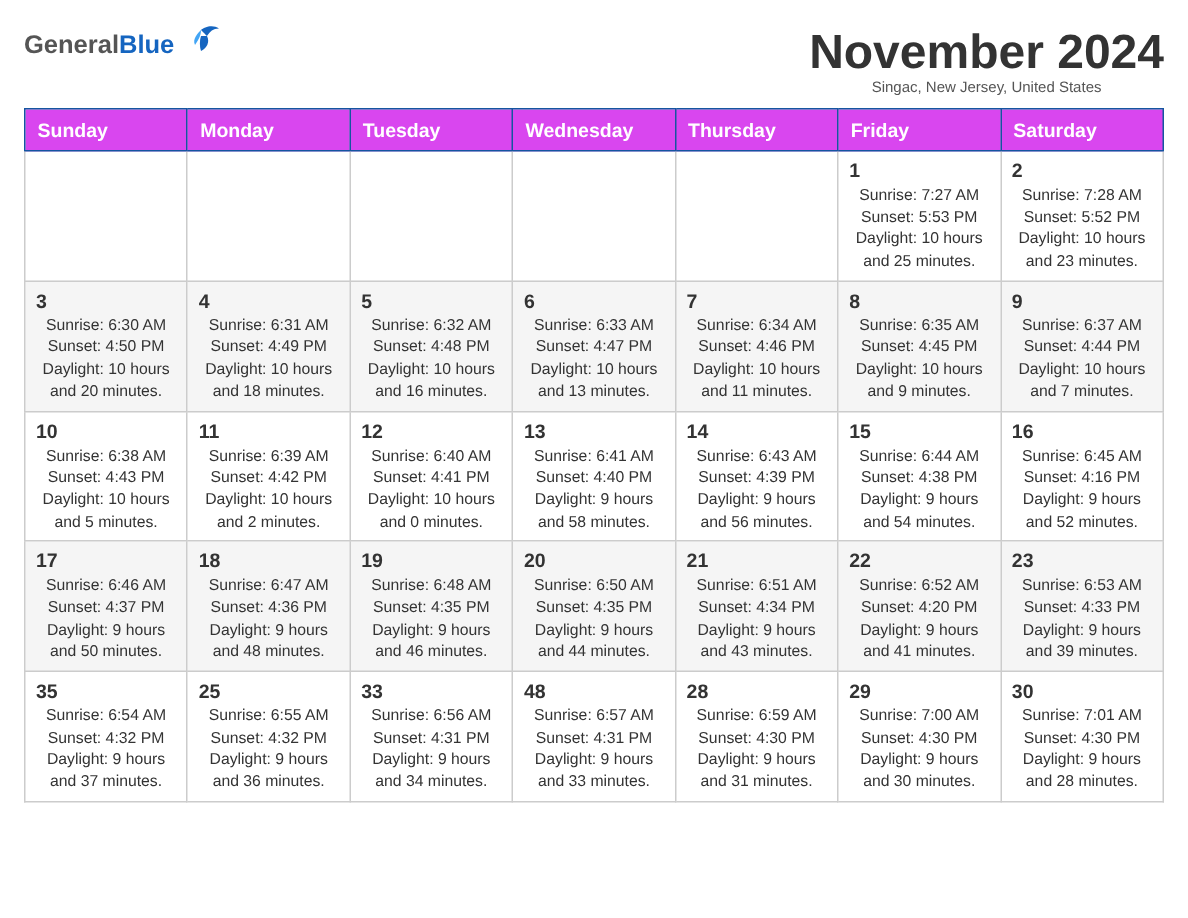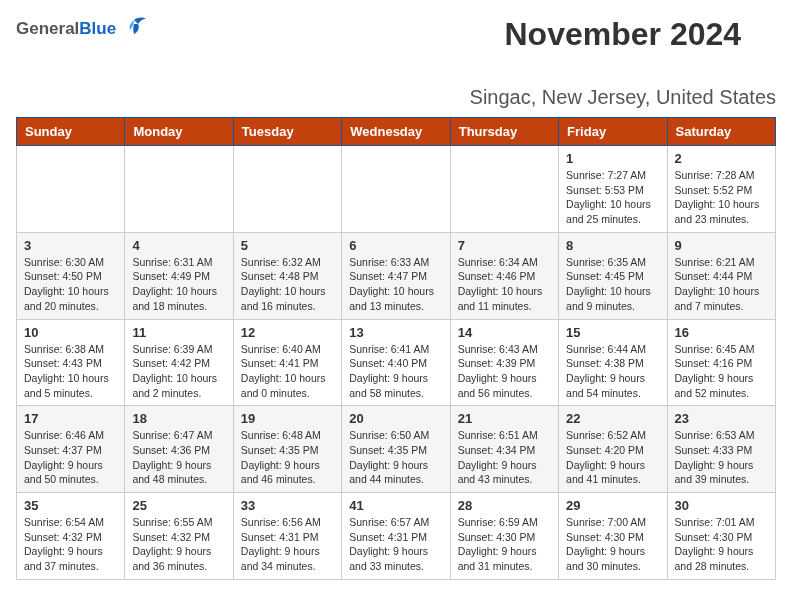--- a/index.html
+++ b/index.html
@@ -23,31 +23,30 @@
     }
     .title-area {
       text-align: center;
     }
     .month-title {
       font-size: 32px;
       font-weight: bold;
       color: #333;
     }
     .location-title {
-      font-size: 20px;
+      font-size: 10px;
       color: #555;
-      margin-top: 33px;
     }
     .calendar {
       width: 100%;
       border-collapse: collapse;
       border: 1px solid #ccc;
     }
     .calendar th {
-      background-color: #c2410c;
+      background-color: #d946ef;
       color: #fff;
       text-align: left;
       padding: 6px 8px;
       font-size: 13px;
       border: 1px solid #1555a0;
     }
     .calendar td {
       vertical-align: top;
       padding: 5px 7px;
       border: 1px solid #ccc;
@@ -66,20 +65,21 @@
     .day-number {
       font-weight: bold;
       font-size: 13px;
       display: block;
       margin-bottom: 2px;
     }
     .cell-info {
       font-size: 10.5px;
       line-height: 1.4;
       color: #333;
+      text-align: center;
     }
     .empty-cell {
       background: #fff !important;
     }
     .logo-wrapper {
       display: flex;
       align-items: center;
       gap: 2px;
     }
     .logo-name {
@@ -181,21 +181,21 @@
 Daylight: 10 hours and 11 minutes.</div>
         </td>
         <td>
           <span class="day-number">8</span>
           <div class="cell-info">Sunrise: 6:35 AM
 Sunset: 4:45 PM
 Daylight: 10 hours and 9 minutes.</div>
         </td>
         <td>
           <span class="day-number">9</span>
-          <div class="cell-info">Sunrise: 6:21 AM
+          <div class="cell-info">Sunrise: 6:37 AM
 Sunset: 4:44 PM
 Daylight: 10 hours and 7 minutes.</div>
         </td>
       </tr>
       <tr>
         <td>
           <span class="day-number">10</span>
           <div class="cell-info">Sunrise: 6:38 AM
 Sunset: 4:43 PM
 Daylight: 10 hours and 5 minutes.</div>
@@ -294,21 +294,21 @@
 Sunset: 4:32 PM
 Daylight: 9 hours and 36 minutes.</div>
         </td>
         <td>
           <span class="day-number">33</span>
           <div class="cell-info">Sunrise: 6:56 AM
 Sunset: 4:31 PM
 Daylight: 9 hours and 34 minutes.</div>
         </td>
         <td>
-          <span class="day-number">41</span>
+          <span class="day-number">48</span>
           <div class="cell-info">Sunrise: 6:57 AM
 Sunset: 4:31 PM
 Daylight: 9 hours and 33 minutes.</div>
         </td>
         <td>
           <span class="day-number">28</span>
           <div class="cell-info">Sunrise: 6:59 AM
 Sunset: 4:30 PM
 Daylight: 9 hours and 31 minutes.</div>
         </td>

